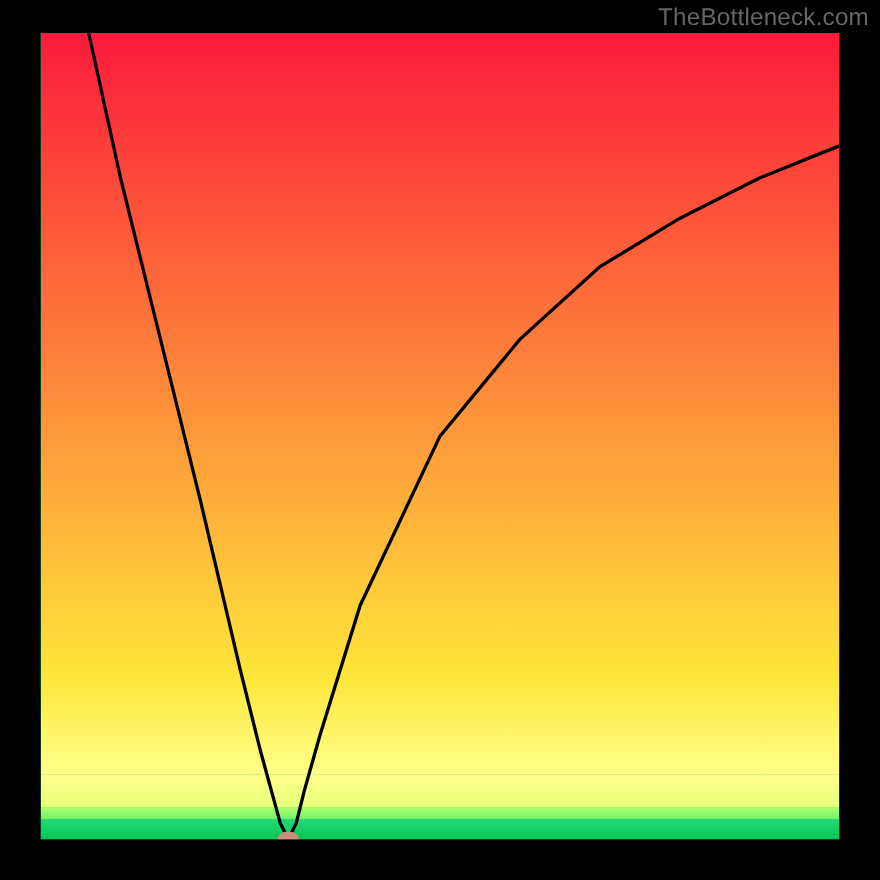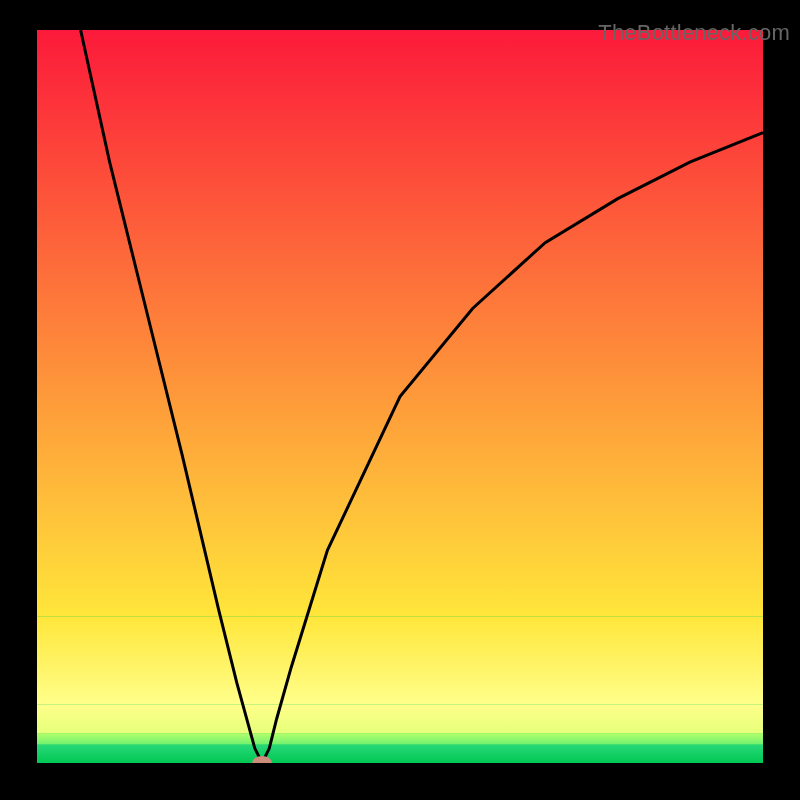--- a/index.html
+++ b/index.html
@@ -11,21 +11,21 @@
     font-family: Arial, Helvetica, sans-serif;
   }
   .frame {
     position: relative;
     width: 800px;
     height: 800px;
     background: #000;
   }
   .watermark {
     position: absolute;
-    top: 20px;
+    top: 3px;
     right: 10px;
     color: #666;
     font-size: 22px;
     font-weight: 500;
     letter-spacing: 0.2px;
     z-index: 5;
   }
   .plot-area {
     position: absolute;
     left: 37px;

